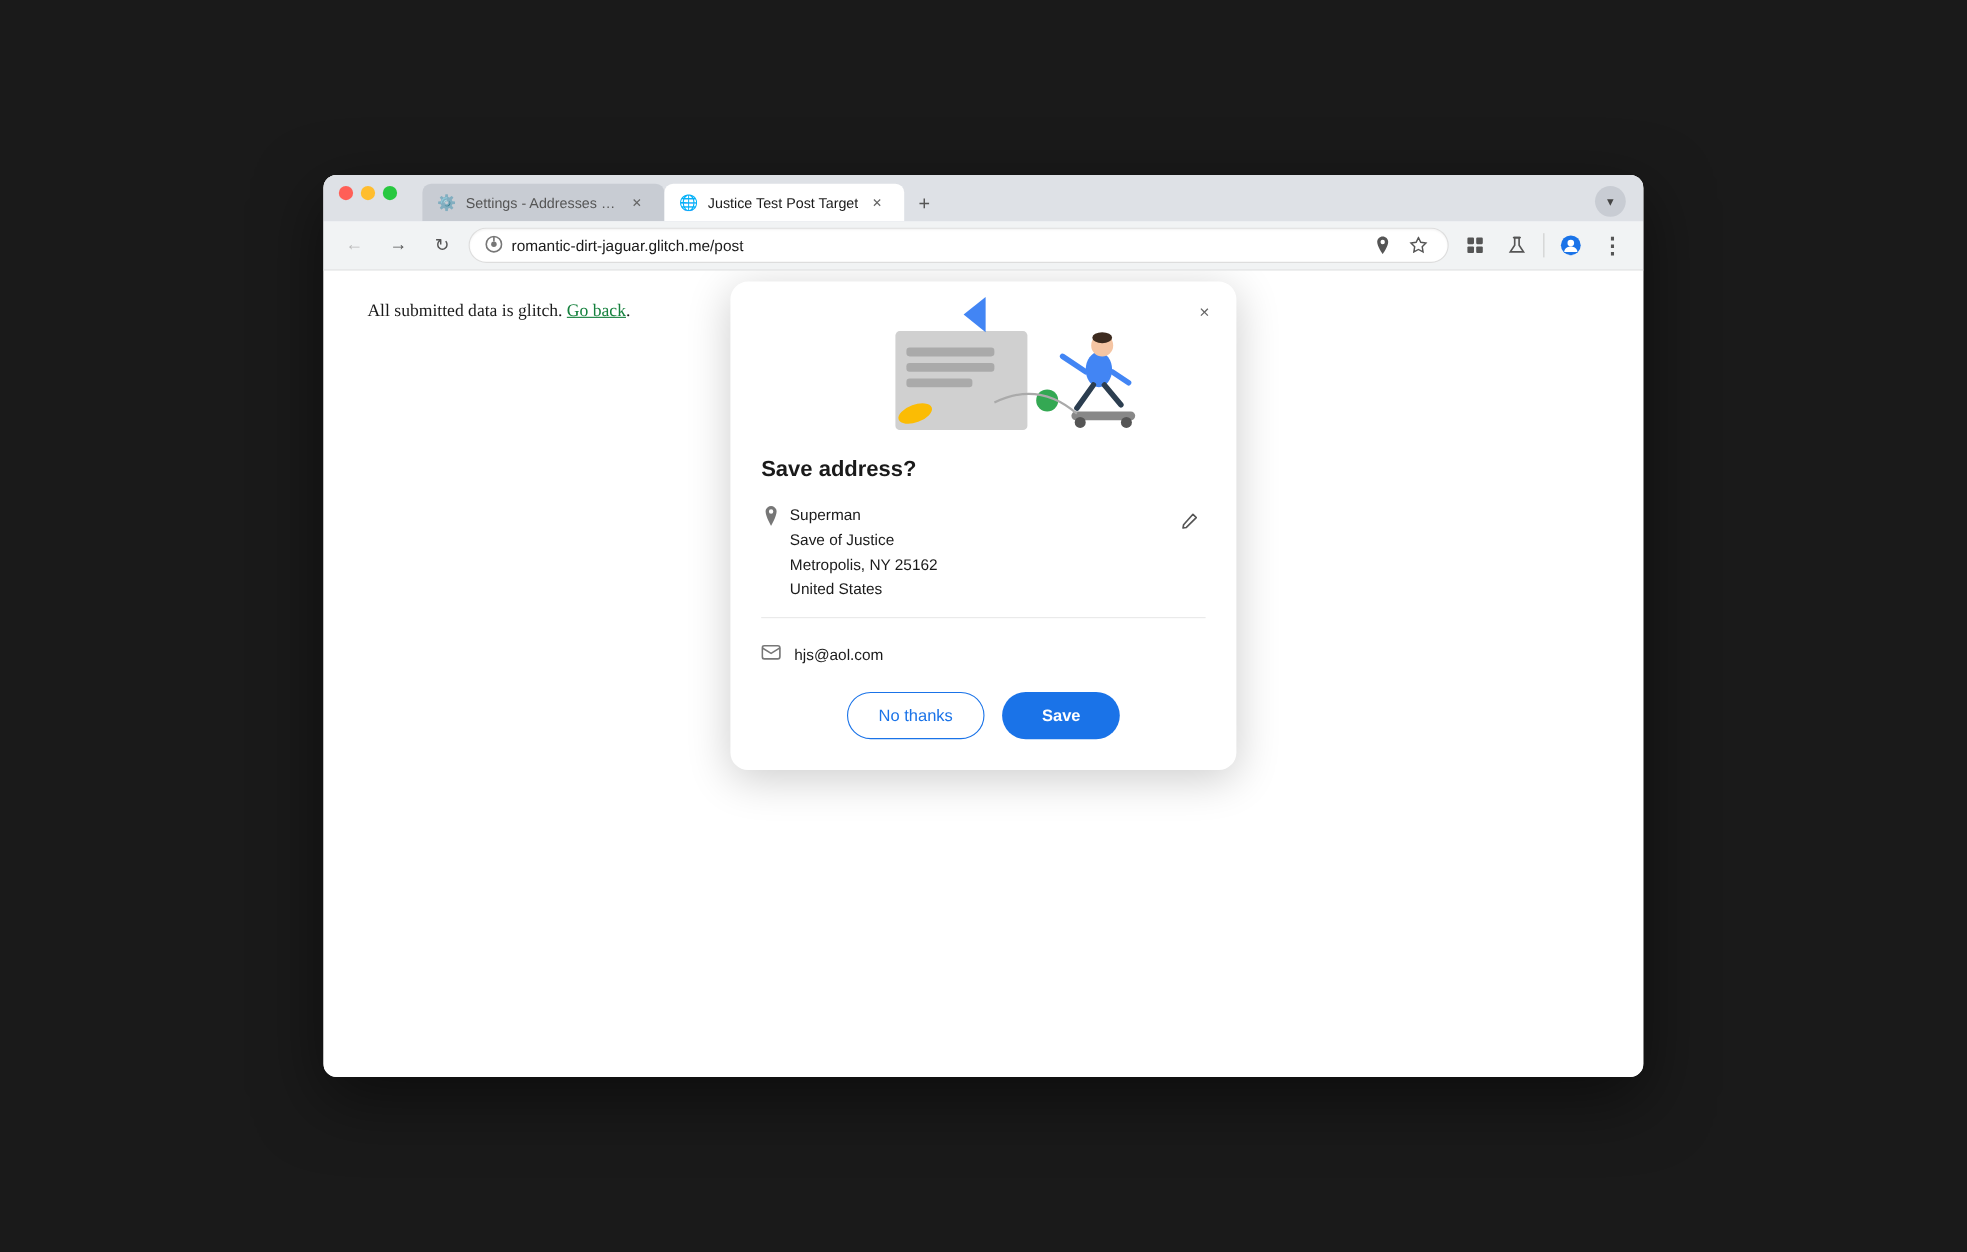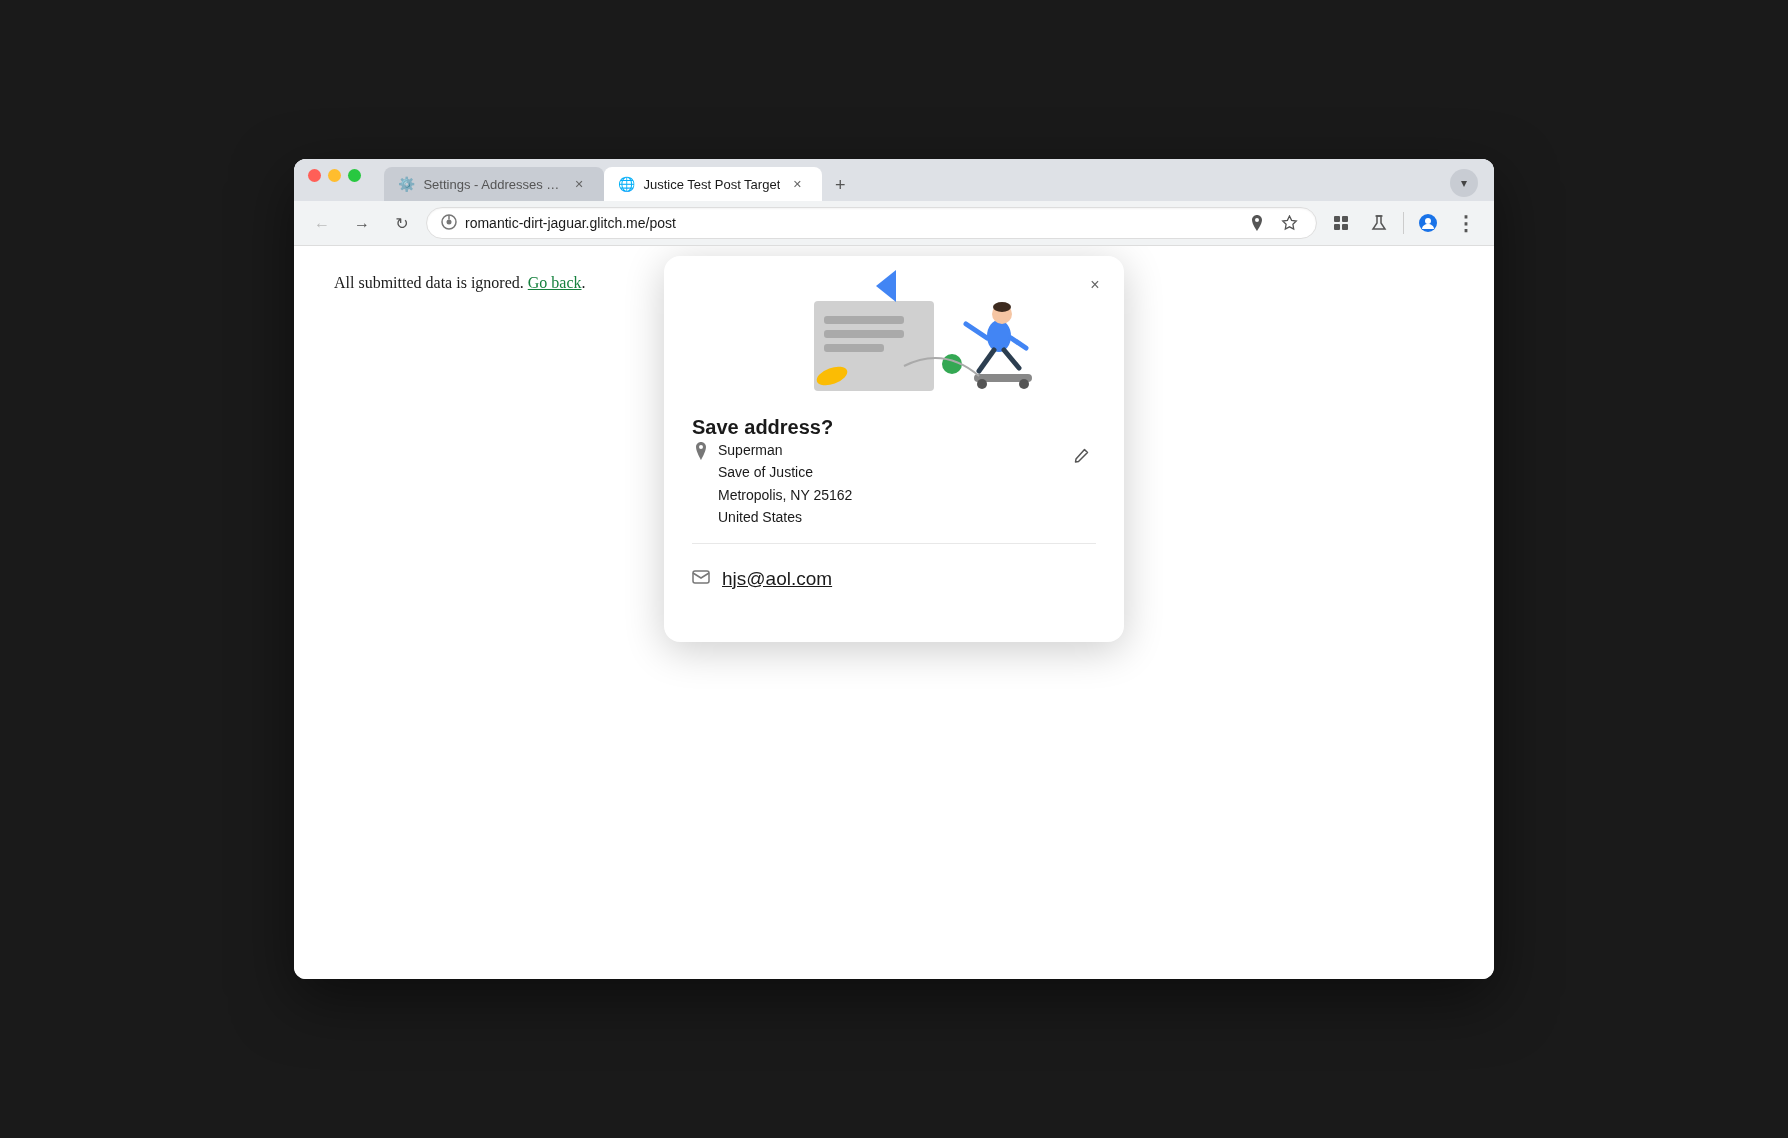--- a/index.html
+++ b/index.html
@@ -226,20 +226,21 @@
       position: relative;
     }
     
     .dialog-body {
       padding: 0 28px;
     }
     .dialog-title {
       font-size: 20px;
       font-weight: 700;
       color: #1a1a1a;
+      margin-bottom: 18px;
     }
     .address-block {
       display: flex;
       align-items: flex-start;
       gap: 8px;
       margin-bottom: 14px;
     }
     .address-icon {
       font-size: 18px;
       color: #777;
@@ -264,23 +265,22 @@
       display: flex;
       align-items: center;
       gap: 12px;
       margin-bottom: 24px;
     }
     .email-icon {
       font-size: 16px;
       color: #777;
     }
     .email-text {
-      font-size: 19px;
-      color: #1a1a1a;
-      text-decoration: underline;
+      font-size: 14px;
+      color: #1a1a1a;
     }
     .dialog-divider {
       height: 1px;
       background: #e8e8e8;
       margin: 0 0 24px 0;
     }
     .dialog-actions {
       display: flex;
       justify-content: center;
       gap: 16px;
@@ -388,21 +388,21 @@
             <path d="M4 16c0-3 3-5 6-5s6 2 6 5" fill="white"></path>
           </svg>
         </div>
         <div class="toolbar-right-btn" style="font-size:20px; font-weight:700; color:#555; letter-spacing:0;">⋮</div>
       </div>
     </div>
   </div>
 
   <div class="page-content">
     <p class="page-text">
-      <span>All submitted data is ignored.</span>
+      <span>All submitted data is glitch.</span>
       <a class="page-link">Go back</a><span>.</span>
     </p>
 
     <div class="dialog-overlay">
       <div class="dialog">
 
         <div class="dialog-illustration">
           <svg width="340" height="160" viewBox="0 0 340 160" fill="none" xmlns="http://www.w3.org/2000/svg">
 
             <rect x="90" y="45" width="120" height="90" rx="4" fill="#d0d0d0"></rect>
@@ -468,16 +468,20 @@
             <span class="email-icon">
               <svg width="18" height="14" viewBox="0 0 18 14" fill="none">
                 <rect x="1" y="1" width="16" height="12" rx="2" stroke="#777" stroke-width="1.5" fill="none"></rect>
                 <path d="M1 3l8 5 8-5" stroke="#777" stroke-width="1.5" fill="none"></path>
               </svg>
             </span>
             <span class="email-text">hjs@aol.com</span>
           </div>
         </div>
 
+        <div class="dialog-actions">
+          <button class="btn-no-thanks">No thanks</button>
+          <button class="btn-save">Save</button>
+        </div>
       </div>
     </div>
   </div>
 </div>
 
 </body></html>

